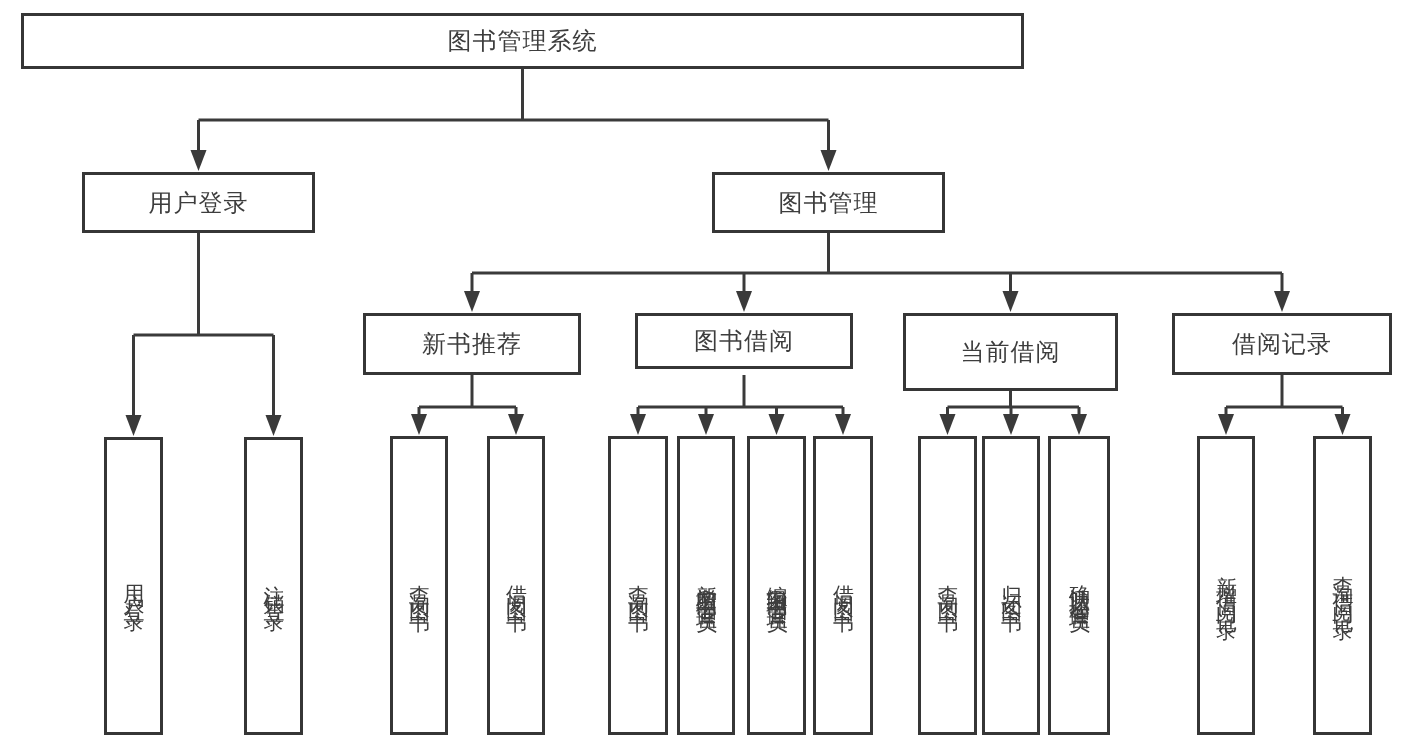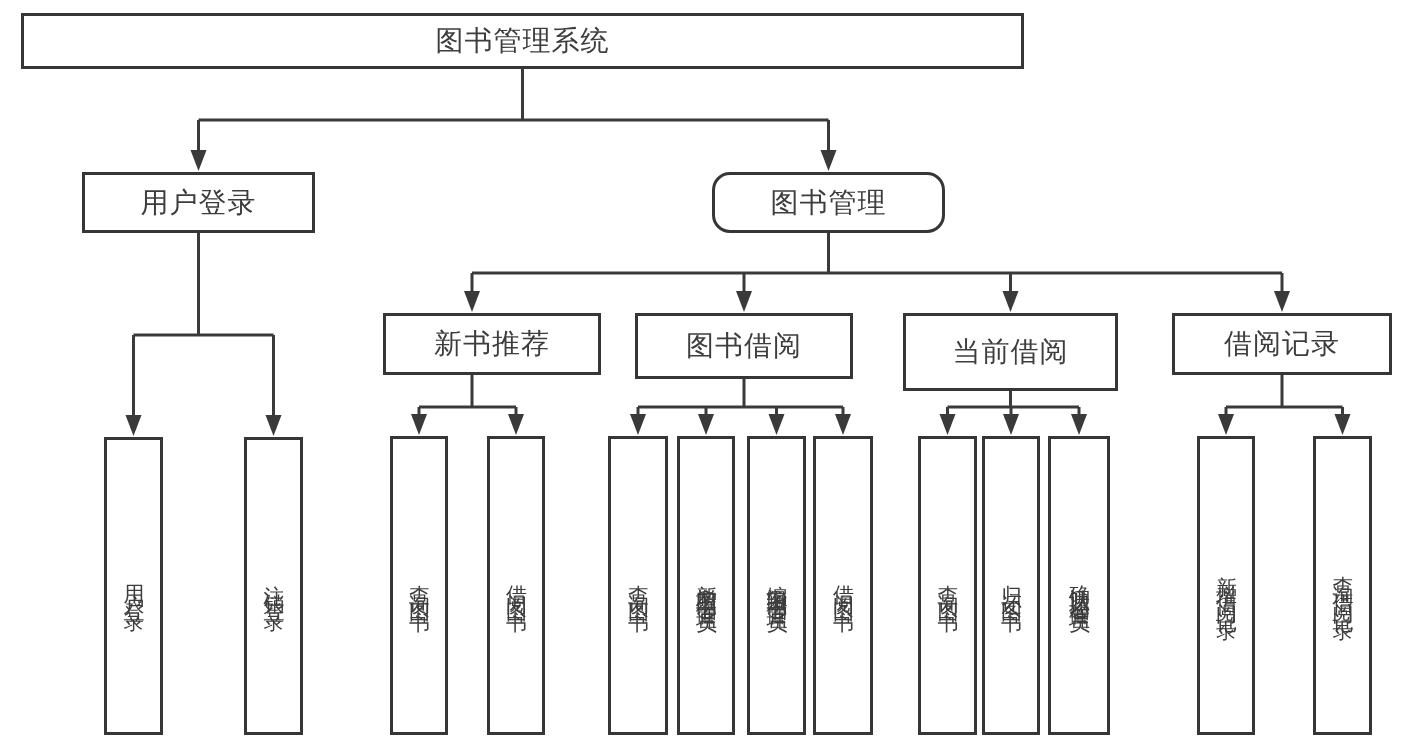--- a/index.html
+++ b/index.html
@@ -21,21 +21,21 @@
   .box{
     position:absolute;
     box-sizing:border-box;
     border:3px solid var(--border);
     background:#fff;
     display:flex;
     align-items:center;
     justify-content:center;
     color:var(--text);
   }
-  .hbox{font-size:28px;letter-spacing:1px;white-space:nowrap;}
+  .hbox{font-size:24px;letter-spacing:1px;white-space:nowrap;}
   .vbox{font-size:21px;}
   .vlabel{
     writing-mode:vertical-rl;
     text-orientation:mixed;
     letter-spacing:9px;
     line-height:1;
     white-space:nowrap;
   }
   .vlabel.long{letter-spacing:4px;}
   #watermark{
@@ -105,24 +105,24 @@
       <polygon points="1071,414 1087,414 1079,435" fill="#3a3a3a"></polygon>
       <path d="M1226 407 V418" stroke="#3a3a3a" stroke-width="3" fill="none"></path>
       <polygon points="1218,414 1234,414 1226,435" fill="#3a3a3a"></polygon>
       <path d="M1342.5 407 V418" stroke="#3a3a3a" stroke-width="3" fill="none"></path>
       <polygon points="1334.5,414 1350.5,414 1342.5,435" fill="#3a3a3a"></polygon>
     </svg>
 
   <div class="box hbox" style="left:21px;top:13px;width:1003px;height:56px;">图书管理系统</div>
 
   <div class="box hbox" style="left:82px;top:172px;width:233px;height:61px;">用户登录</div>
-  <div class="box hbox" style="left:712px;top:172px;width:233px;height:61px;border-radius:18px;">图书管理</div>
+  <div class="box hbox" style="left:712px;top:172px;width:233px;height:61px;">图书管理</div>
 
-  <div class="box hbox" style="left:363px;top:313px;width:218px;height:62px;margin-left:20px;">新书推荐</div>
-  <div class="box hbox" style="left:635px;top:313px;width:218px;height:66px;">图书借阅</div>
+  <div class="box hbox" style="left:363px;top:313px;width:218px;height:62px;">新书推荐</div>
+  <div class="box hbox" style="left:635px;top:313px;width:218px;height:56px;">图书借阅</div>
   <div class="box hbox" style="left:903px;top:313px;width:215px;height:78px;">当前借阅</div>
   <div class="box hbox" style="left:1172px;top:313px;width:220px;height:62px;">借阅记录</div>
 
   <div class="box vbox" style="left:104px;top:437px;width:59px;height:298px;">
     <span class="vlabel">用户登录</span>
   </div>
   <div class="box vbox" style="left:244px;top:437px;width:59px;height:298px;">
     <span class="vlabel">注销登录</span>
   </div>
 

